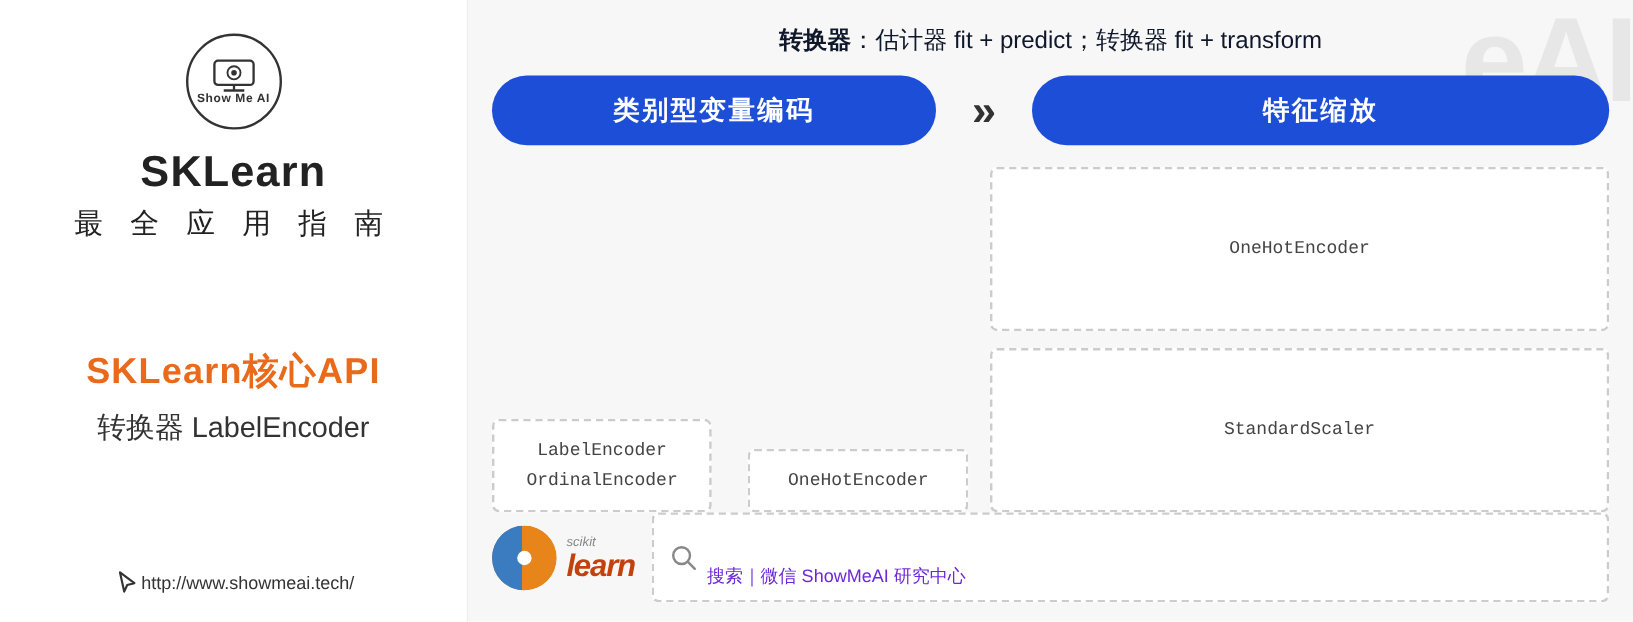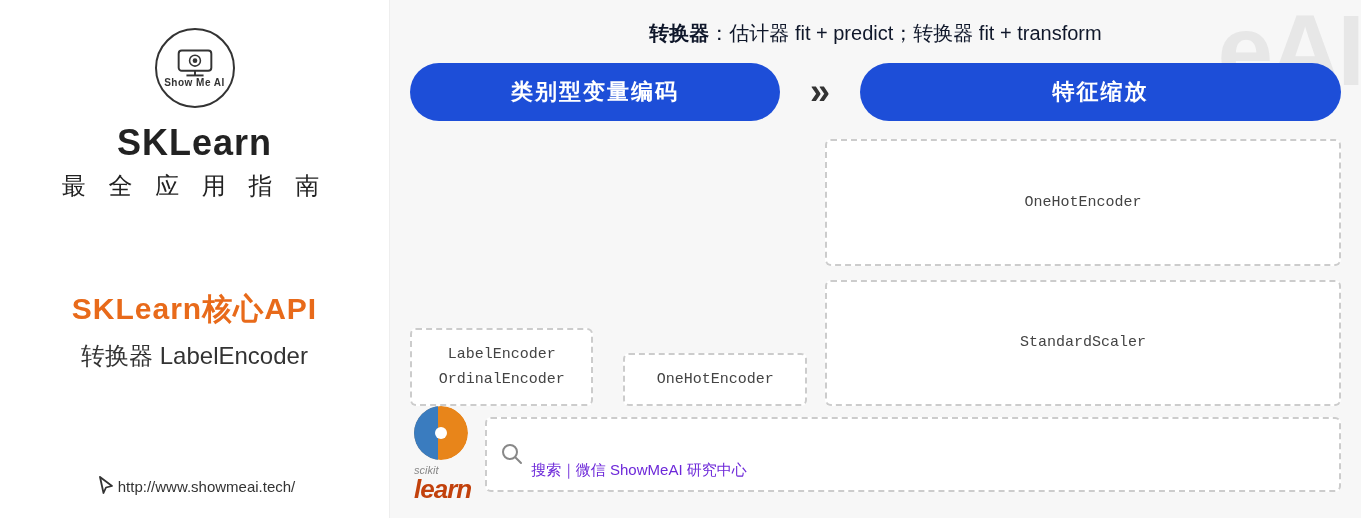--- a/index.html
+++ b/index.html
@@ -237,21 +237,20 @@
       align-items: center;
       gap: 14px;
       margin-top: auto;
     }
 
     .sklearn-logo-combo {
       display: flex;
       align-items: center;
       gap: 4px;
       flex-shrink: 0;
-      flex-direction: column;
     }
   </style>
 </head>
 <body>
 
 <div class="left-panel">
   <div class="logo-area">
     <div class="logo-circle">
       <svg class="logo-icon-svg" viewBox="0 0 50 36" fill="none" xmlns="http://www.w3.org/2000/svg">
 

